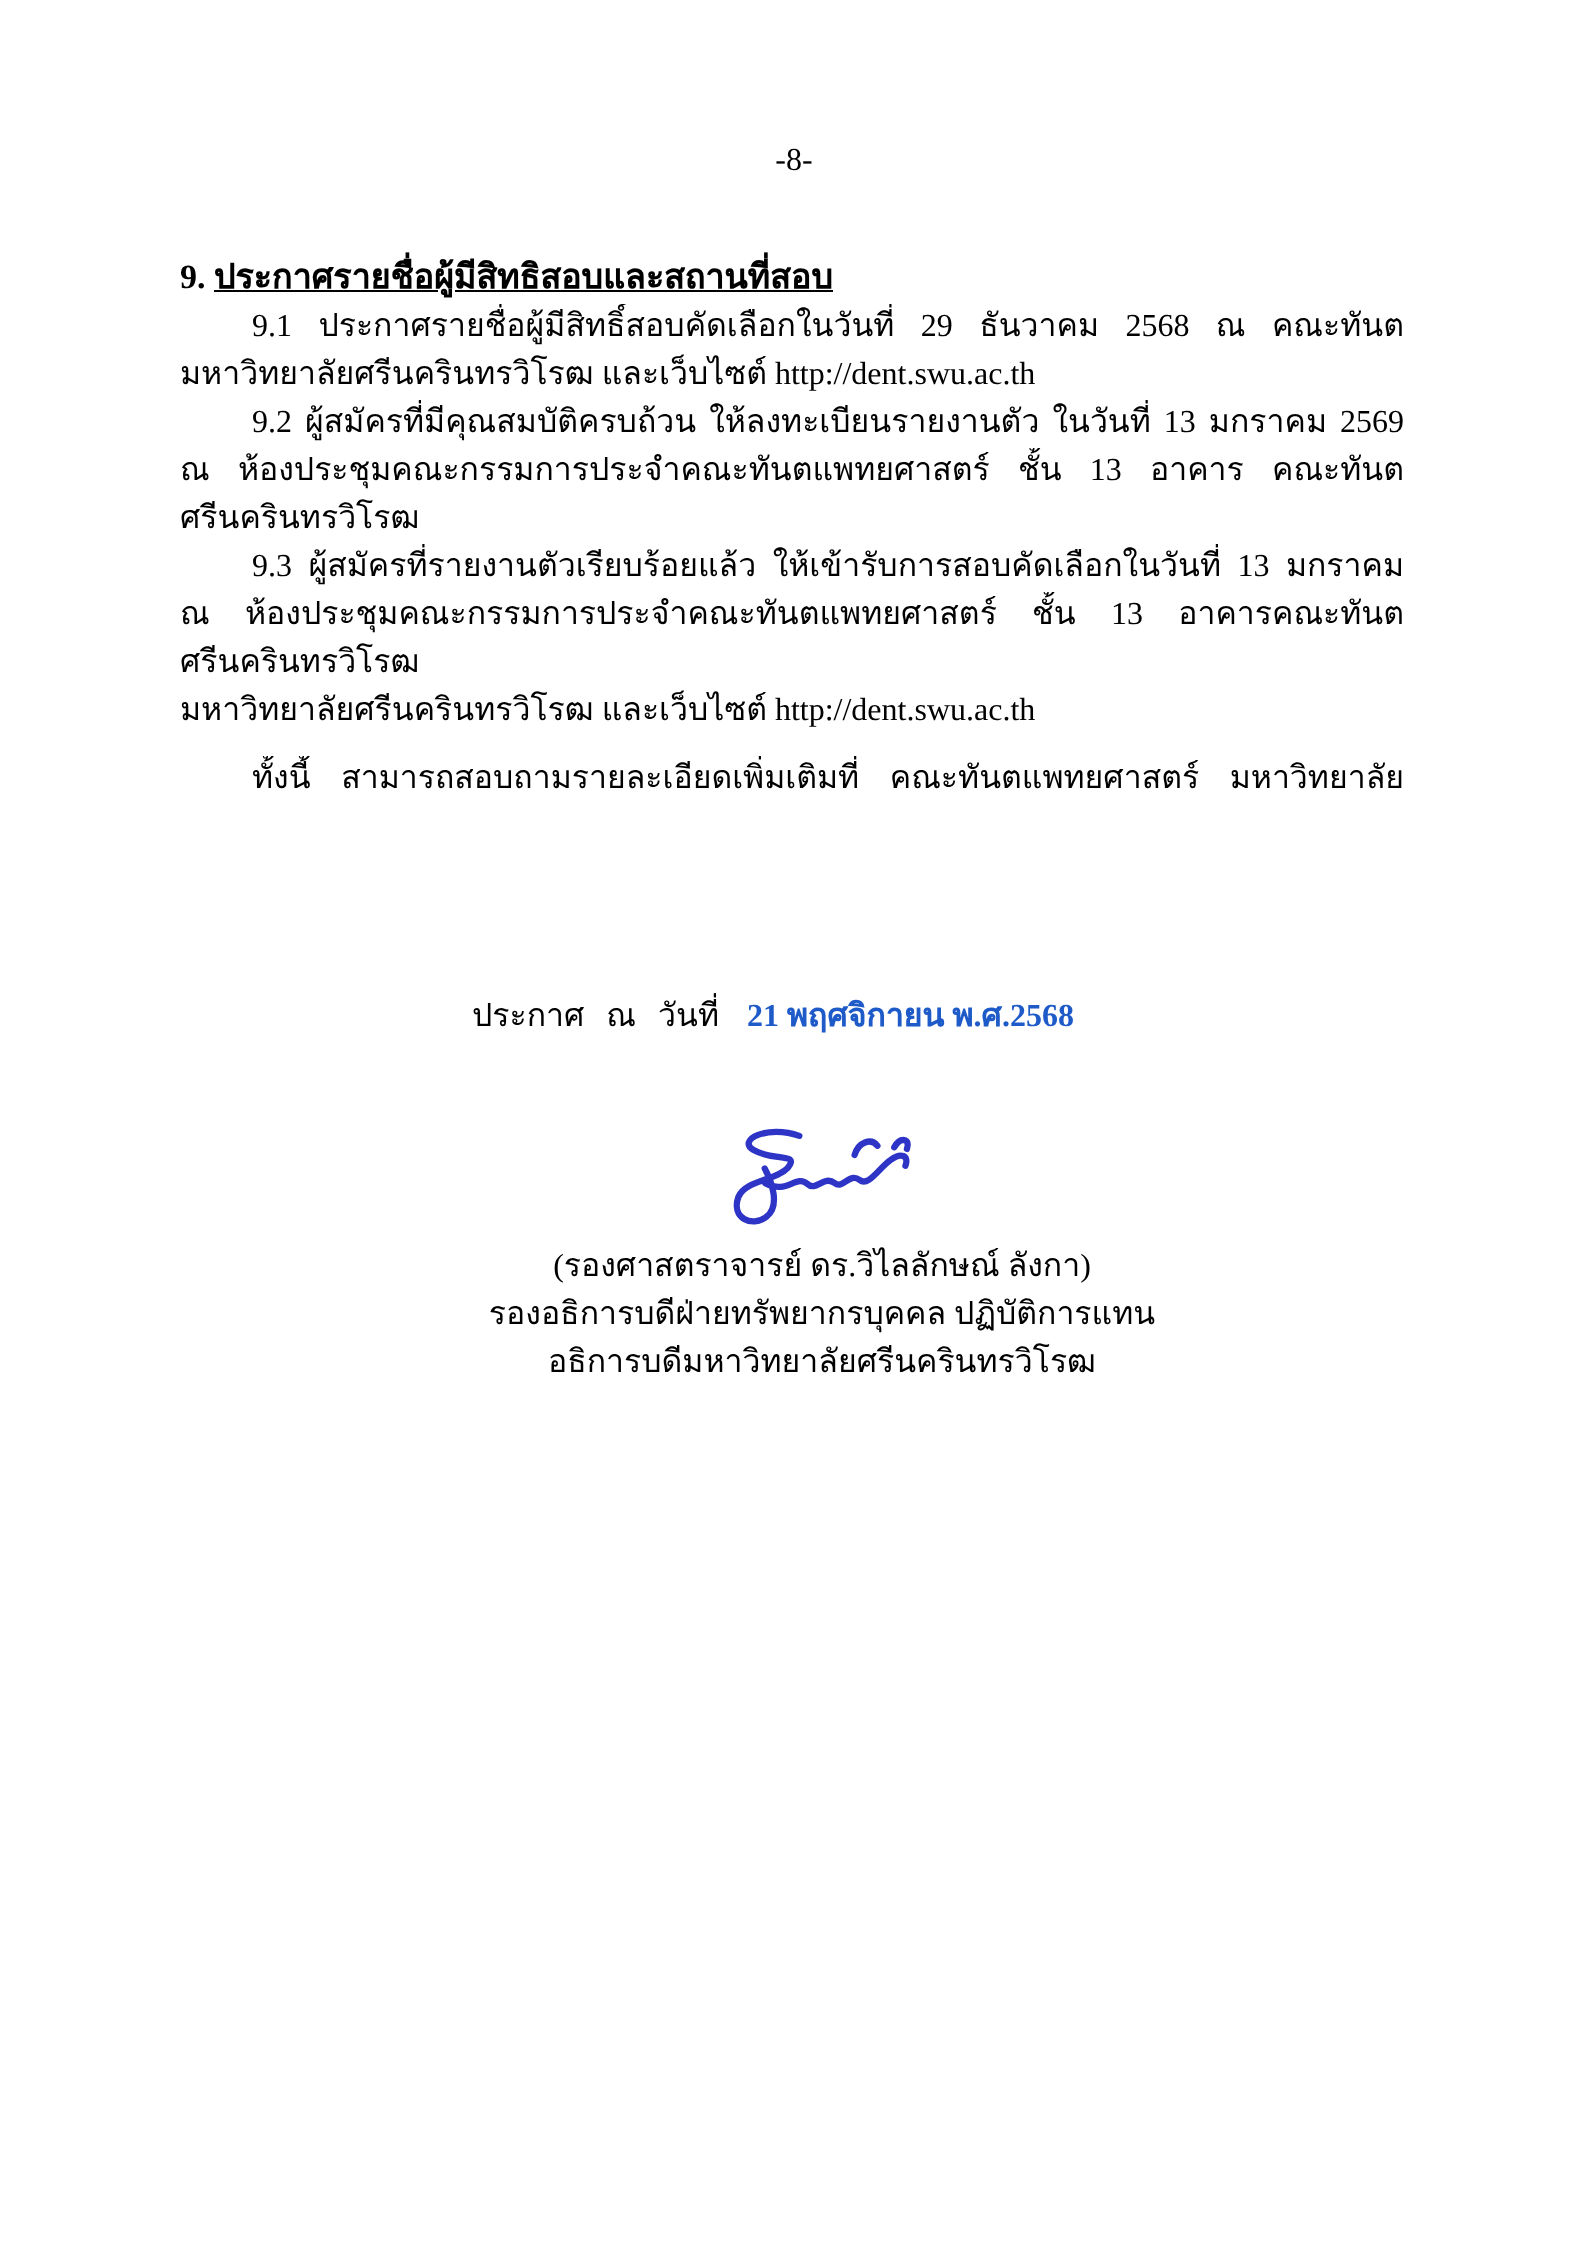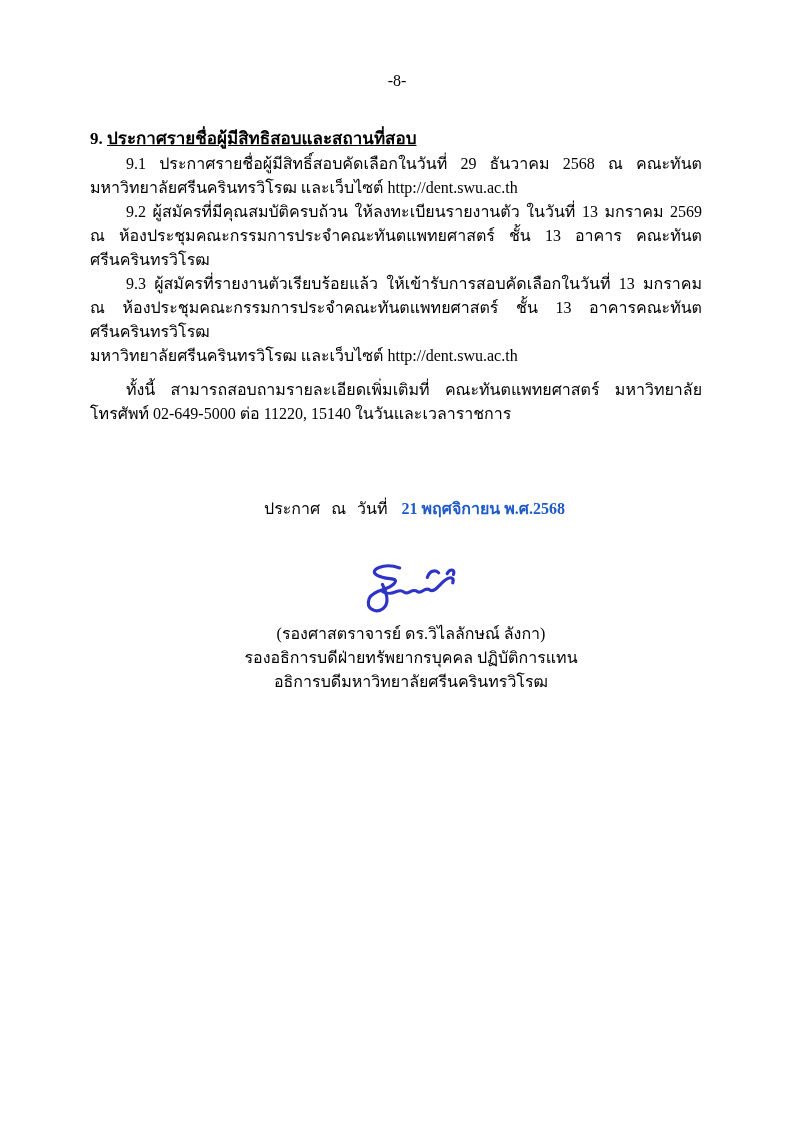--- a/index.html
+++ b/index.html
@@ -31,21 +31,21 @@
     white-space:nowrap; overflow:hidden;
   }
   .indent { padding-left:36px; }
   .stretch {
     white-space:normal;
     text-align:justify;
     text-align-last:justify;
   }
   .gap-before { margin-top:10px; }
   .announce-line {
-    position:absolute; top:498px; left:264px;
+    position:absolute; top:498px; left:236px;
     font-size:16px; line-height:22px;
   }
   .announce-prefix { word-spacing:7px; }
   .announce-date {
     margin-left:14px; font-weight:bold;
   }
   .signature-wrap {
     position:absolute; top:560px; left:0; right:0;
     display:flex; justify-content:center;
   }
@@ -76,21 +76,20 @@
     <div class="line stretch">ณ ห้องประชุมคณะกรรมการประจำคณะทันตแพทยศาสตร์ ชั้น 13 อาคาร คณะทันตแพทยศาสตร์ มหาวิทยาลัย</div>
     <div class="line">ศรีนครินทรวิโรฒ</div>
 
     <div class="line indent stretch">9.3 ผู้สมัครที่รายงานตัวเรียบร้อยแล้ว ให้เข้ารับการสอบคัดเลือกในวันที่ 13 มกราคม 2569 เวลา 09.30 น.</div>
     <div class="line stretch">ณ ห้องประชุมคณะกรรมการประจำคณะทันตแพทยศาสตร์ ชั้น 13 อาคารคณะทันตแพทยศาสตร์ มหาวิทยาลัย</div>
     <div class="line">ศรีนครินทรวิโรฒ</div>
 
     <div class="line">มหาวิทยาลัยศรีนครินทรวิโรฒ และเว็บไซต์ http://dent.swu.ac.th</div>
 
     <div class="line indent stretch gap-before">ทั้งนี้ สามารถสอบถามรายละเอียดเพิ่มเติมที่ คณะทันตแพทยศาสตร์ มหาวิทยาลัยศรีนครินทรวิโรฒ</div>
-    <div class="line">โทรศัพท์ 02-649-5000 ต่อ 11220, 15140 ในวันและเวลาราชการ</div>
   </div>
 
   <div class="announce-line">
     <span class="announce-prefix">ประกาศ ณ วันที่</span><span class="announce-date" style="color:#1E5AC8;">21 พฤศจิกายน พ.ศ.2568</span>
   </div>
 
   <div class="signature-wrap">
     <svg width="126" height="58" viewBox="0 0 240 110" fill="none" xmlns="http://www.w3.org/2000/svg">
       <g stroke="#2E35C6" stroke-width="6" stroke-linecap="round" stroke-linejoin="round" fill="none">
         <path d="M 96,14 C 66,2 36,16 52,26 C 72,38 96,30 84,44 C 72,56 44,54 36,70 C 28,90 48,100 62,90 C 76,80 68,56 62,44"></path>

